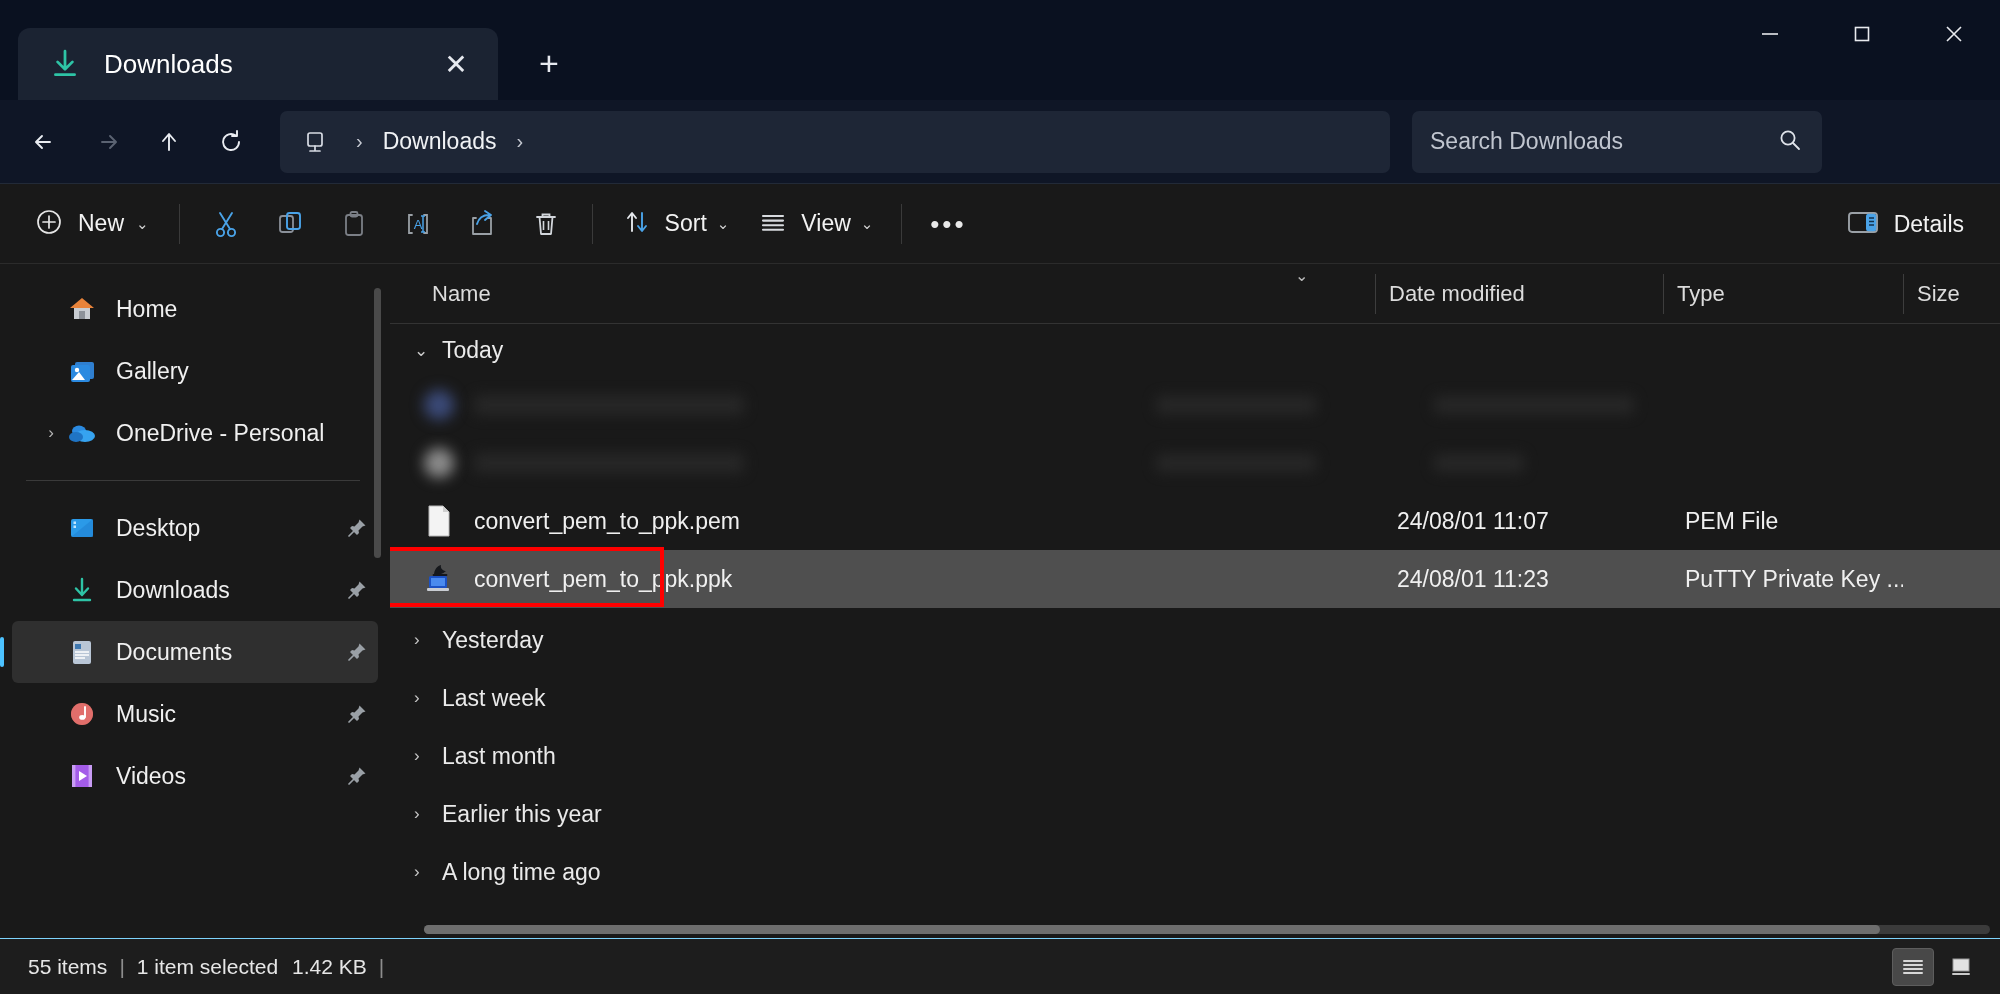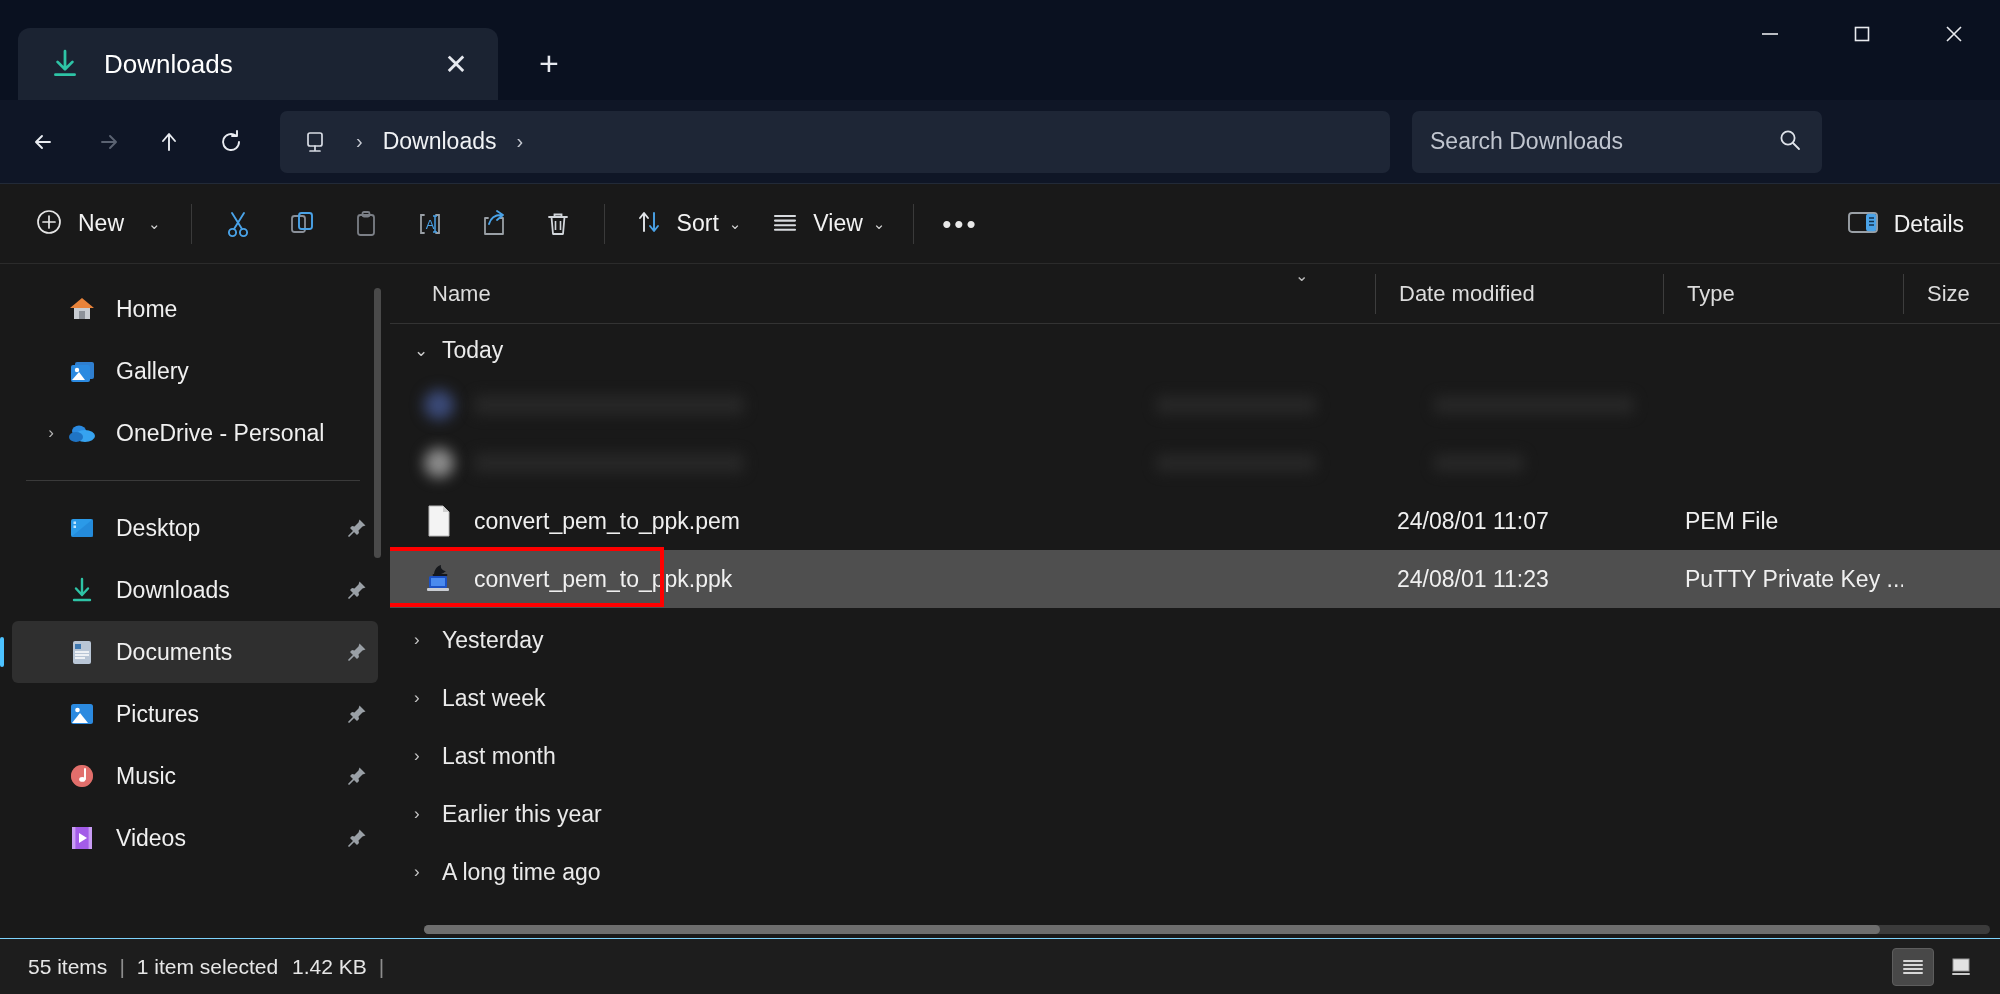--- a/index.html
+++ b/index.html
@@ -95,21 +95,21 @@
     height: 80px; flex: 0 0 80px;
     background: #191919;
     display: flex; align-items: center;
     padding: 0 18px; position: relative;
     border-bottom: 1px solid #2b2b2b;
   }
   .cmd-new {
     height: 56px; display: flex; align-items: center;
     padding: 0 16px; border-radius: 6px; color: #f2f2f2;
   }
-  .cmd-new .lbl { font-size: 23px; margin: 0 24px 0 14px; }
+  .cmd-new .lbl { font-size: 23px; margin: 0 12px 0 14px; }
   .cmd-ico {
     width: 64px; height: 56px; border-radius: 6px;
     display: flex; align-items: center; justify-content: center;
     flex: 0 0 64px;
   }
   .cmd-btn {
     height: 56px; display: flex; align-items: center;
     padding: 0 14px; border-radius: 6px; color: #f2f2f2;
   }
   .cmd-btn .lbl { font-size: 23px; margin: 0 10px 0 12px; }
@@ -160,21 +160,21 @@
   .colheaders {
     height: 60px; flex: 0 0 60px;
     display: flex; align-items: center;
     border-bottom: 1px solid #333;
     position: relative;
   }
   .sort-caret {
     position: absolute; left: 905px; top: 2px;
     color: #b9b9b9; font-size: 16px;
   }
-  .col { color: #dcdcdc; font-size: 22px; height: 60px; display: flex; align-items: center; padding-left: 24px; position: relative; }
+  .col { color: #dcdcdc; font-size: 22px; height: 60px; display: flex; align-items: center; padding-left: 14px; position: relative; }
   .col + .col::before {
     content: ""; position: absolute; left: 0; top: 10px; width: 1px; height: 40px; background: #3d3d3d;
   }
   .col-name { width: 985px; flex: 0 0 985px; padding-left: 42px; }
   .col-date { width: 288px; flex: 0 0 288px; }
   .col-type { width: 240px; flex: 0 0 240px; }
   .col-size { flex: 1; }
 
   .rows { flex: 1; overflow: hidden; position: relative; }
   .grouphdr {
@@ -492,37 +492,20 @@
         </span>
         <span class="side-label">Documents</span>
         <span class="pin">
           <svg width="24" height="24" viewBox="0 0 24 24">
             <path d="M14.5 3.5 L20.5 9.5 L17.5 10.5 L13.5 14.5 L14 17 L12 19 L5 12 L7 10 L9.5 10.5 L13.5 6.5 Z" fill="#9aa0a6"></path>
             <path d="M8.5 15.5 L4 20" stroke="#9aa0a6" stroke-width="1.7" stroke-linecap="round"></path>
           </svg>
         </span>
       </div>
 
-      <div class="side-item">
-        <span class="side-expander"></span>
-        <span class="side-icon">
-          <svg width="32" height="32" viewBox="0 0 32 32">
-            <rect x="5" y="6" width="22" height="20" rx="2.5" fill="#2b8ae0"></rect>
-            <circle cx="11.5" cy="12" r="2.3" fill="#ffffff"></circle>
-            <path d="M6 25 L14 15 L22 25 Z" fill="#ffffff"></path>
-          </svg>
-        </span>
-        <span class="side-label">Pictures</span>
-        <span class="pin">
-          <svg width="24" height="24" viewBox="0 0 24 24">
-            <path d="M14.5 3.5 L20.5 9.5 L17.5 10.5 L13.5 14.5 L14 17 L12 19 L5 12 L7 10 L9.5 10.5 L13.5 6.5 Z" fill="#9aa0a6"></path>
-            <path d="M8.5 15.5 L4 20" stroke="#9aa0a6" stroke-width="1.7" stroke-linecap="round"></path>
-          </svg>
-        </span>
-      </div>
 
       <div class="side-item">
         <span class="side-expander"></span>
         <span class="side-icon">
           <svg width="32" height="32" viewBox="0 0 32 32">
             <circle cx="16" cy="16" r="11" fill="#e8845f"></circle>
             <circle cx="16" cy="16" r="11" fill="#d9547a" opacity=".45"></circle>
             <path d="M19 9 V19" stroke="#ffffff" stroke-width="1.9" stroke-linecap="round"></path>
             <ellipse cx="16.3" cy="19.4" rx="3.1" ry="2.4" fill="#ffffff"></ellipse>
           </svg>

